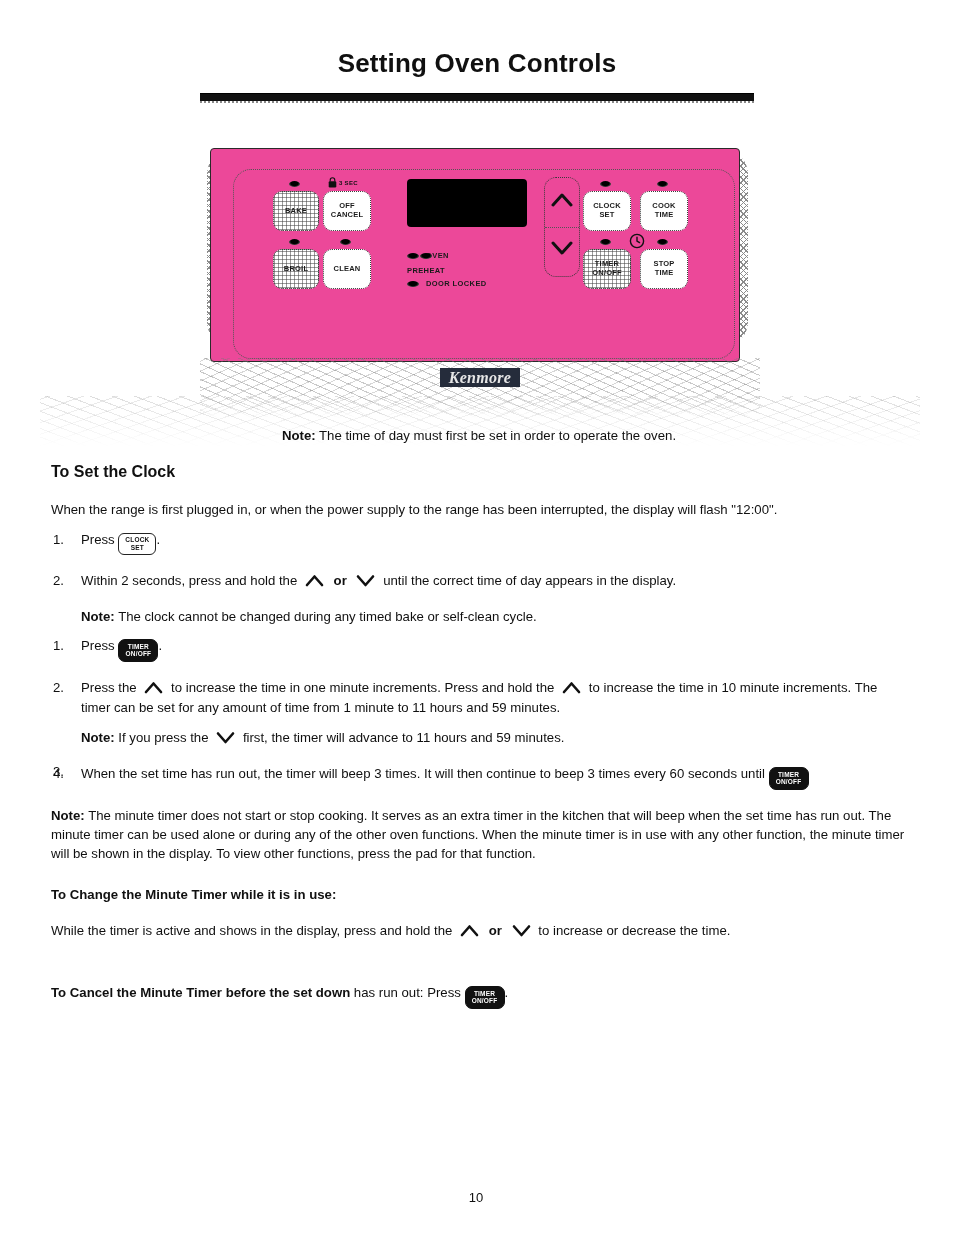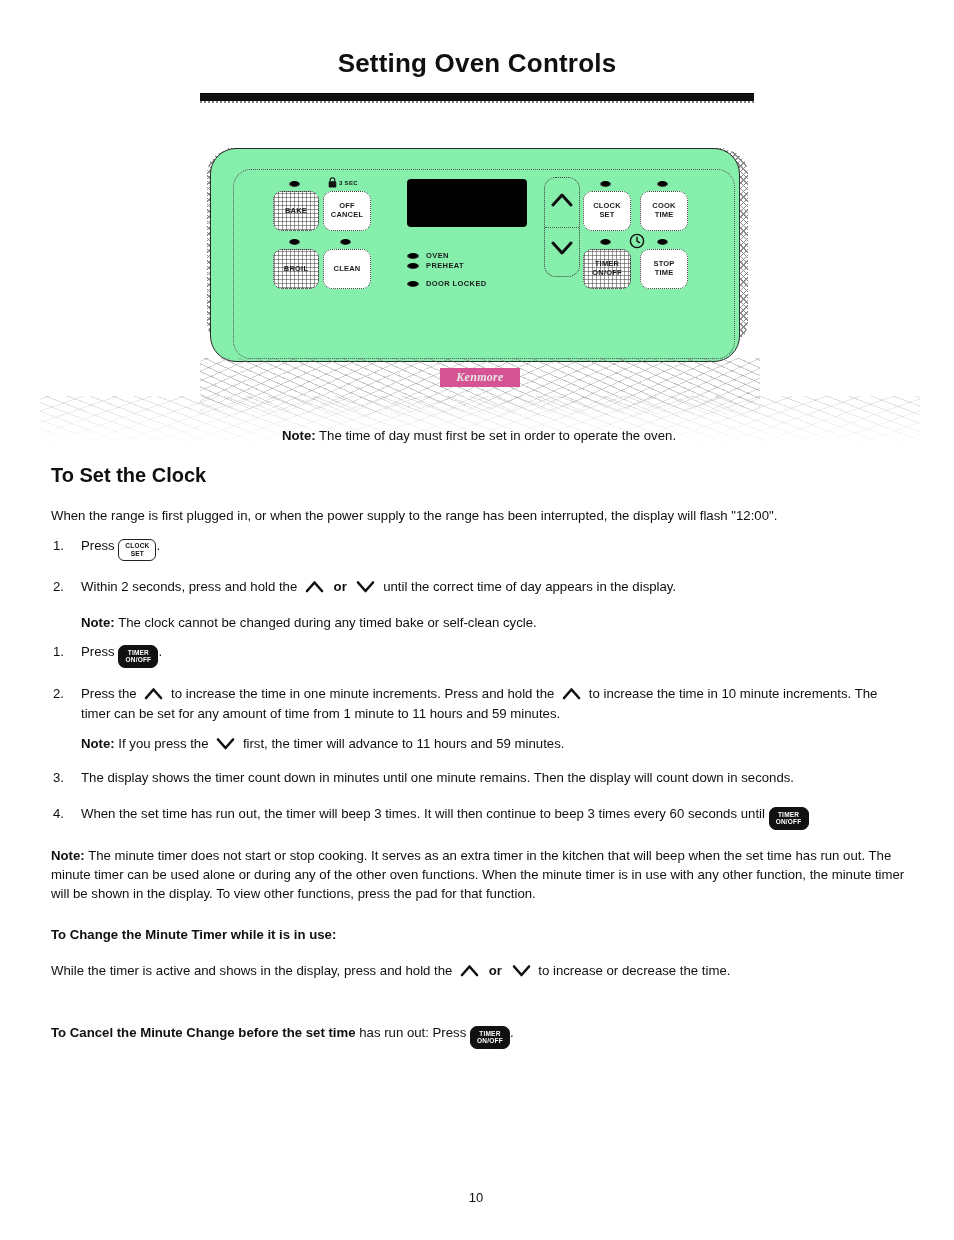--- a/index.html
+++ b/index.html
@@ -51,22 +51,22 @@
     top: 140px;
     left: 200px;
     width: 560px;
     height: 290px;
   }
   .panel-shell {
     position: absolute;
     left: 10px; top: 8px;
     width: 528px; height: 212px;
     border: 1.5px solid #2a2a2a;
-    border-radius: 26px;
-    background: #86efac;
+    border-radius: 4px;
+    background: #ec4899;
   }
   
   .panel-hatch {
     position: absolute;
     top: 10px;
     width: 26px;
     height: 196px;
     background:
       repeating-linear-gradient(45deg, #777 0 1px, transparent 1px 4px),
       repeating-linear-gradient(-45deg, #777 0 1px, transparent 1px 4px);
@@ -183,26 +183,26 @@
     background:
       repeating-linear-gradient(24deg, rgba(120,120,120,.40) 0 1px, transparent 1px 7px),
       repeating-linear-gradient(-24deg, rgba(120,120,120,.30) 0 1px, transparent 1px 9px);
     -webkit-mask-image: linear-gradient(180deg, #000 0%, #000 55%, transparent 100%);
             mask-image: linear-gradient(180deg, #000 0%, #000 55%, transparent 100%);
   }
   .kenmore {
     position: absolute;
     left: 240px; top: 228px;
     width: 80px; height: 19px;
-    background: #ec4899;
+    background: #0f172a;
     color: #fff;
     font-family: "Liberation Serif", serif;
     font-style: italic;
     font-weight: bold;
-    font-size: 12px;
+    font-size: 16px;
     display: flex;
     align-items: center;
     justify-content: center;
     letter-spacing: .3px;
     filter: contrast(.8) blur(.2px);
   }
 
   
   .speckle-band {
     position: absolute;
@@ -224,21 +224,21 @@
     width: 856px;
     font-size: 13.2px;
     line-height: 1.5;
   }
   .lead-note {
     text-align: center;
     margin: 0 0 14px 0;
     font-size: 13.2px;
   }
   h2.sec {
-    font-size: 20px;
+    font-size: 16px;
     font-weight: bold;
     margin: 6px 0 5px 0;
   }
   h3.subsec {
     font-size: 13.2px;
     font-weight: bold;
     margin: 14px 0 10px 0;
   }
   p.para { margin: 16px 0 6px 0; }
   b { font-weight: bold; }
@@ -336,21 +336,21 @@
     <div class="pad" style="left:112px; top:100px; width:46px; height:38px;">
       <span>CLEAN</span>
     </div>
 
     <div class="display"></div>
 
     <div class="ind-row" style="left:196px; top:102px;">
       <span class="lamp"></span>
       <span>OVEN</span>
     </div>
-    <div class="ind-row" style="left:196px; top:112px;">
+    <div class="ind-row" style="left:196px; top:104px;flex-direction:column;">
       <span class="lamp"></span>
       <span>PREHEAT</span>
     </div>
     <div class="ind-row" style="left:196px; top:130px;">
       <span class="lamp"></span>
       <span>DOOR LOCKED</span>
     </div>
 
     <div class="arrowpad">
       <div class="divider"></div>
@@ -455,21 +455,20 @@
     <li style="margin-bottom:14px; list-style:none;">
       <b>Note:</b><span> If you press the</span>
       <svg class="arrow-ico" width="19" height="13" viewBox="0 0 19 13">
           <path d="M2 2.5 L9.5 11 L17 2.5" fill="none" stroke="#111" stroke-width="2.6" stroke-linecap="round" stroke-linejoin="round"></path>
         </svg>
       <span>first, the timer will advance to 11 hours and 59 minutes.</span>
     </li>
 
     <li>
       <span class="num">3.</span>
-      <span>The display shows the timer count down in minutes until one minute remains. Then the display will count down in seconds.</span>
     </li>
 
     <li>
       <span class="num">4.</span>
       <span>When the set time has run out, the timer will beep 3 times. It will then continue to beep 3 times every 60 seconds until</span>
       <span class="keycap dark"><span>TIMER</span><span class="l2">ON/OFF</span></span>
     </li>
   </ol>
 
   <p class="para" style="margin-top:14px; line-height:1.45;">
@@ -483,18 +482,18 @@
         <path d="M2 11 L9.5 2.5 L17 11" fill="none" stroke="#111" stroke-width="2.6" stroke-linecap="round" stroke-linejoin="round"></path>
       </svg>
     <b class="inline-or">or</b>
     <svg class="arrow-ico" width="19" height="13" viewBox="0 0 19 13">
         <path d="M2 2.5 L9.5 11 L17 2.5" fill="none" stroke="#111" stroke-width="2.6" stroke-linecap="round" stroke-linejoin="round"></path>
       </svg>
     <span>to increase or decrease the time.</span>
   </p>
 
   <p class="para" style="margin-top:42px;">
-    <b>To Cancel the Minute Change before the set time</b><span> has run out: Press</span>
+    <b>To Cancel the Minute Timer before the set down</b><span> has run out: Press</span>
     <span class="keycap dark"><span>TIMER</span><span class="l2">ON/OFF</span></span><span>.</span>
   </p>
 </div>
 
 <div class="pagenum">10</div>
 
 </body></html>

